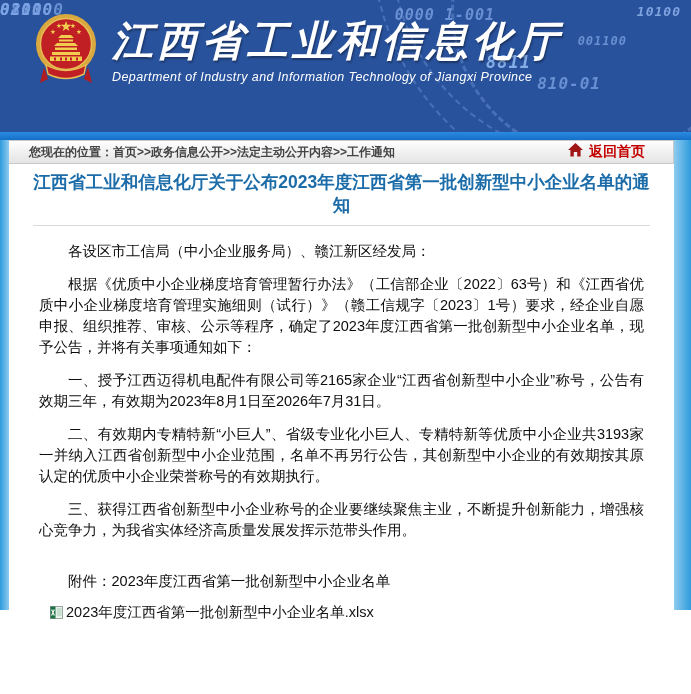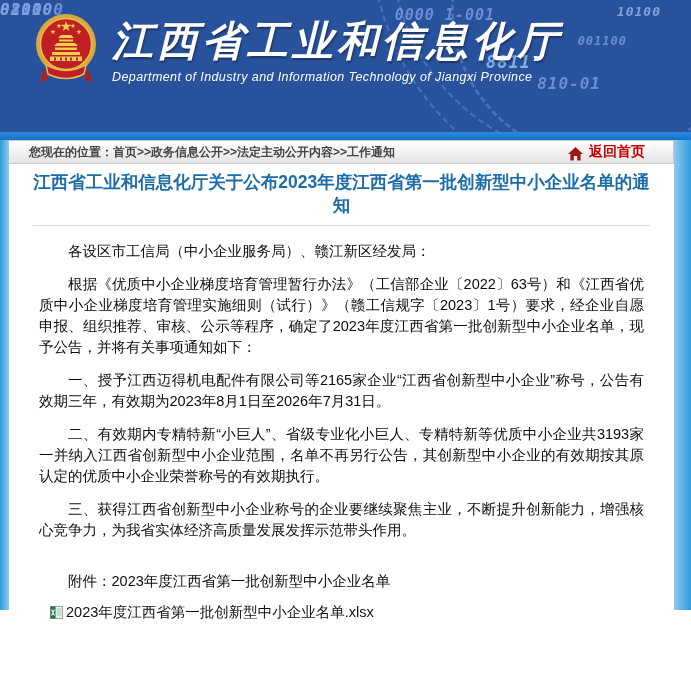--- a/index.html
+++ b/index.html
@@ -18,21 +18,21 @@
     position:absolute; border:2px dashed rgba(130,170,230,.35); border-radius:50%;
   }
   .arc.a1 { width:420px; height:420px; right:-120px; top:-260px; }
   .arc.a2 { width:300px; height:300px; right:-60px; top:-140px; border-width:3px; }
   .arc.a3 { width:520px; height:520px; right:-200px; top:-320px; }
   .pd {
     position:absolute; font-family:"DejaVu Sans Mono","Liberation Mono",monospace;
     font-weight:bold; color:rgba(125,165,230,.75); letter-spacing:1px;
   }
   .pd:nth-of-type(4) { top:6px;  right:196px; font-size:15px; }
-  .pd:nth-of-type(5) { top:4px;  right:30px;  font-size:13px; color:rgba(150,185,240,.8);}
+  .pd:nth-of-type(5) { top:4px;  right:10px;  font-size:13px; color:rgba(150,185,240,.8);}
   .pd:nth-of-type(6) { top:34px; right:64px;  font-size:12px; }
   .pd:nth-of-type(7) { top:52px; right:160px; font-size:17px; color:rgba(150,190,245,.85);}
   .pd:nth-of-type(8) { top:74px; right:90px;  font-size:16px; }
   .pd:nth-of-type(9) { top:88px; right:230px; font-size:15px; color:rgba(150,190,245,.8);}
   .pd:nth-of-type(10){ top:24px; right:300px; font-size:11px; color:rgba(110,150,215,.5);}
   .pd:nth-of-type(11){ top:64px; right:8px;   font-size:12px; }
 
   .emblem { position:absolute; left:34px; top:11px; width:64px; height:80px; }
   .header-titles { position:absolute; left:112px; top:18px; color:#fff; }
   .cn-title {
@@ -52,21 +52,21 @@
   
   .breadcrumb-bar {
     height:24px; border:1px solid #C9C9C9; border-left:none;
     background:linear-gradient(#FEFEFE,#E4E4E4);
     display:flex; align-items:center; font-size:12px; color:#333;
   }
   .crumb-label { margin-left:20px; font-weight:bold; color:#444; }
   .crumb-path  { font-weight:bold; color:#444; cursor:pointer;text-align:center; }
   .crumb-spacer { flex:1; }
   .home-link {
-    display:flex; align-items:flex-end; gap:6px; margin-right:28px; cursor:pointer;
+    display:flex; align-items:flex-start; gap:6px; margin-right:28px; cursor:pointer;
   }
   .home-link svg { display:block; }
   .home-text { color:#C40000; font-weight:bold; font-size:14px; }
 
   
   .vision-row {
     display:flex; justify-content:flex-end; align-items:center;
     margin:9px 10px 0 0; height:15px;
   }
   .vision-label { font-size:12px; color:#333; margin-right:3px; }

